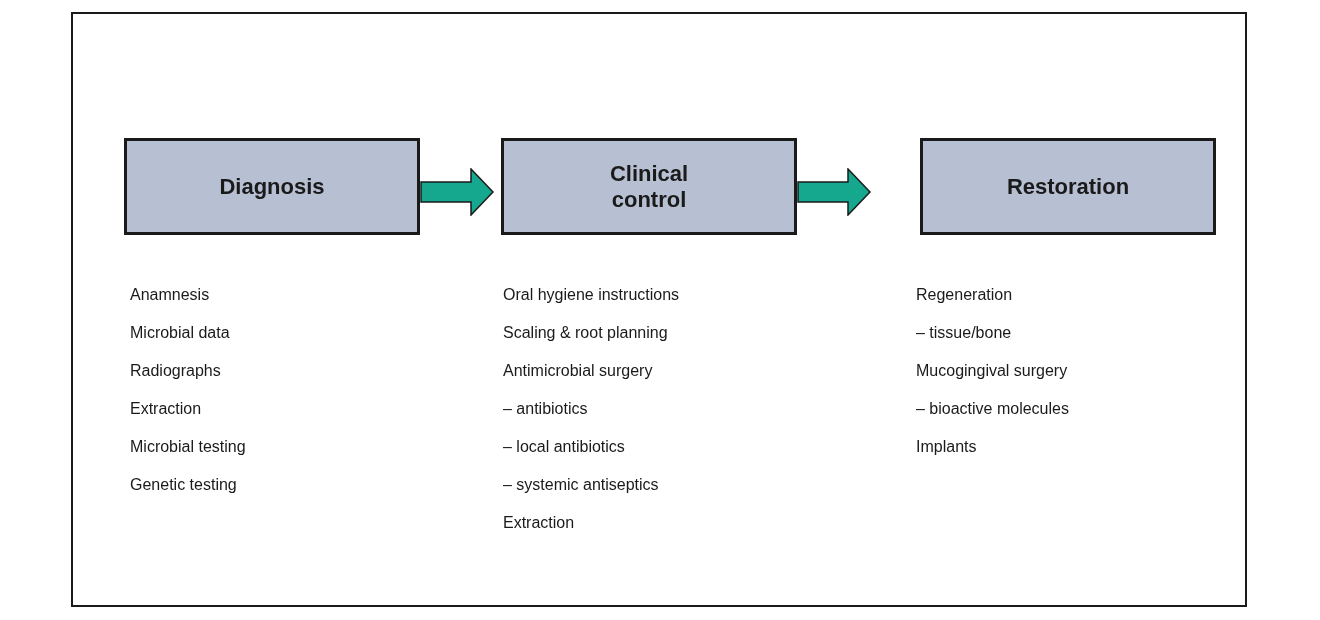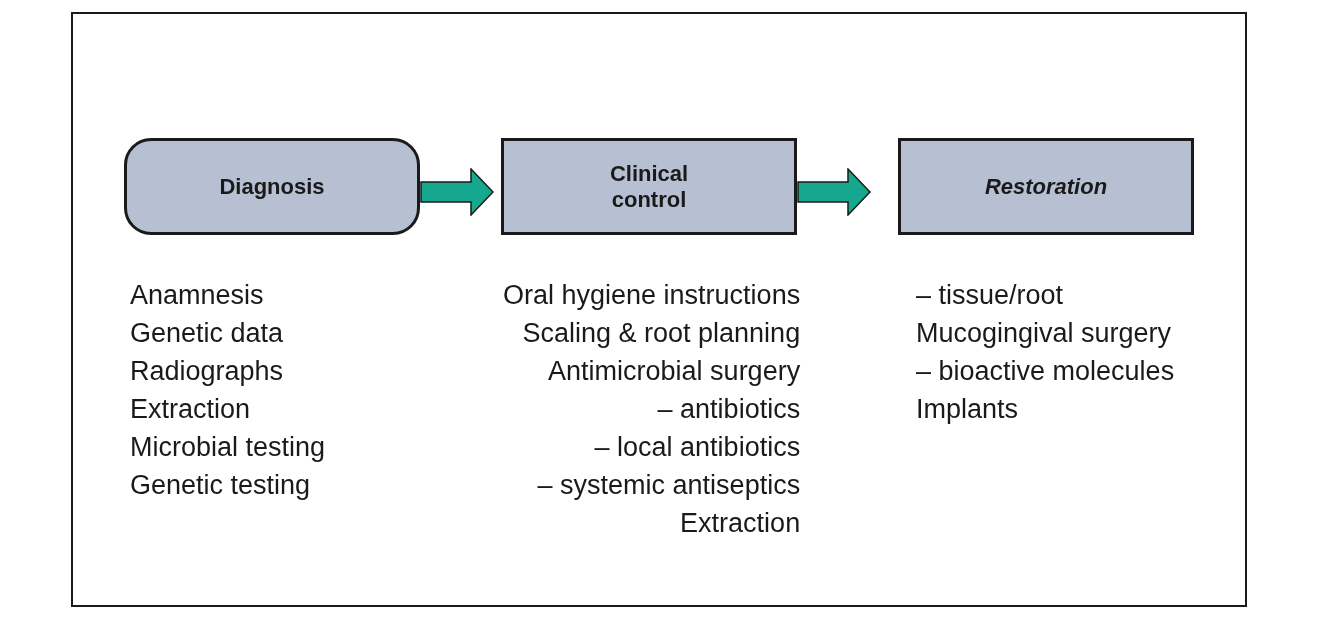--- a/index.html
+++ b/index.html
@@ -38,23 +38,23 @@
     justify-content: center;
     text-align: center;
   }
   .stage-box .title {
     font-weight: bold;
     font-size: 22px;
     line-height: 26px;
     color: var(--text-color, #1a1a1a);
     white-space: pre-line;
   }
-  .box-1 { left: 124px; border-radius: 27px; }
+  .box-1 { left: 124px; }
   .box-2 { left: 501px; }
-  .box-3 { left: 898px; font-style: italic; }
+  .box-3 { left: 920px; }
 
   .arrow {
     position: absolute;
     top: 168px;
     width: 74px;
     height: 48px;
   }
   .arrow-1 { left: 420px; }
   .arrow-2 { left: 797px; }
   .arrow polygon {
@@ -62,26 +62,26 @@
     stroke: var(--arrow-outline, #1a1a1a);
     stroke-width: 1.5;
     stroke-linejoin: miter;
   }
 
   .item-list {
     position: absolute;
     top: 276px;
   }
   .list-1 { left: 130px; }
-  .list-2 { left: 503px; text-align: right; }
+  .list-2 { left: 503px; }
   .list-3 { left: 916px; }
   .item-list .li {
     height: 38px;
     line-height: 38px;
-    font-size: 27px;
+    font-size: 16px;
     color: var(--text-color, #1a1a1a);
     white-space: nowrap;
   }
 </style>
 </head>
 <body>
 
 <div class="canvas">
   <div class="frame"></div>
 
@@ -101,36 +101,37 @@
   <svg class="arrow arrow-1" viewBox="0 0 74 48" xmlns="http://www.w3.org/2000/svg">
     <polygon points="1,14 51,14 51,1 73,24 51,47 51,34 1,34"></polygon>
   </svg>
 
   <svg class="arrow arrow-2" viewBox="0 0 74 48" xmlns="http://www.w3.org/2000/svg">
     <polygon points="1,14 51,14 51,1 73,24 51,47 51,34 1,34"></polygon>
   </svg>
 
   <div class="item-list list-1">
     <div class="li">Anamnesis</div>
-    <div class="li">Genetic data</div>
+    <div class="li">Microbial data</div>
     <div class="li">Radiographs</div>
     <div class="li">Extraction</div>
     <div class="li">Microbial testing</div>
     <div class="li">Genetic testing</div>
   </div>
 
   <div class="item-list list-2">
     <div class="li">Oral hygiene instructions</div>
     <div class="li">Scaling &amp; root planning</div>
     <div class="li">Antimicrobial surgery</div>
     <div class="li">– antibiotics</div>
     <div class="li">– local antibiotics</div>
     <div class="li">– systemic antiseptics</div>
     <div class="li">Extraction</div>
   </div>
 
   <div class="item-list list-3">
-    <div class="li">– tissue/root</div>
+    <div class="li">Regeneration</div>
+    <div class="li">– tissue/bone</div>
     <div class="li">Mucogingival surgery</div>
     <div class="li">– bioactive molecules</div>
     <div class="li">Implants</div>
   </div>
 </div>
 
 </body></html>

